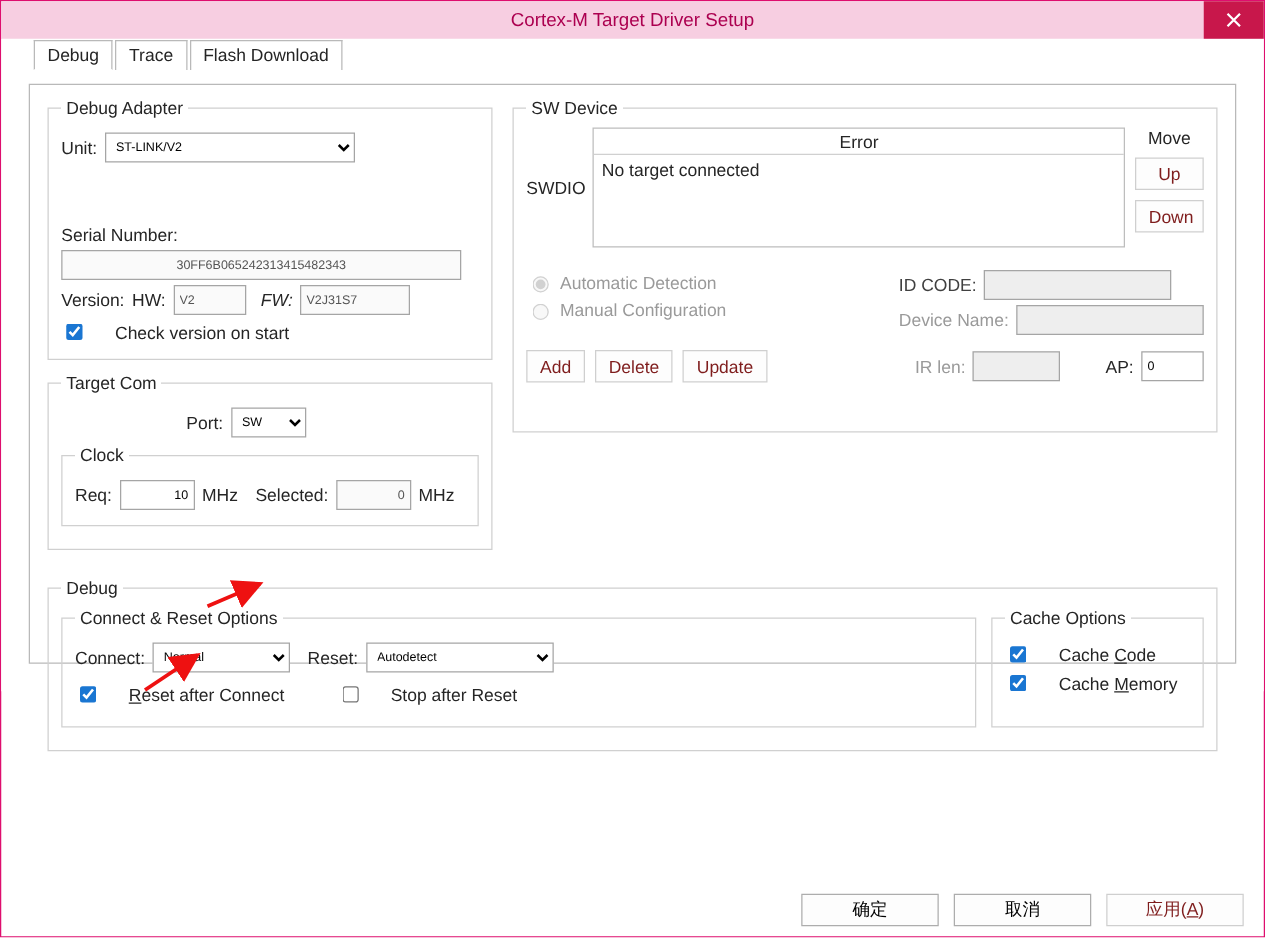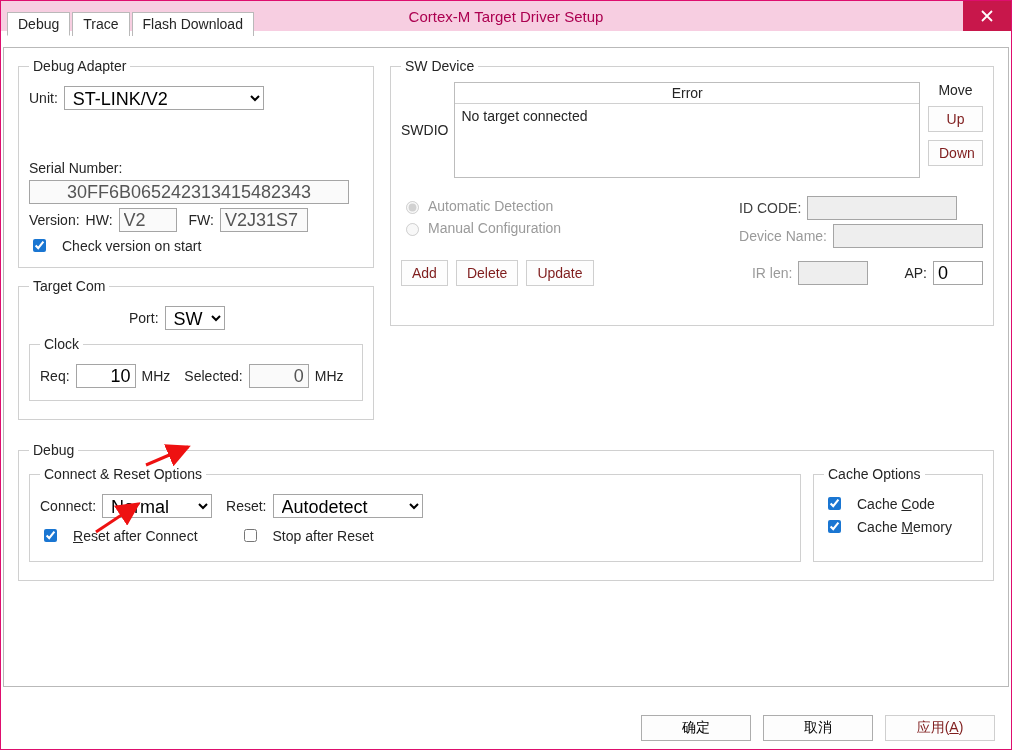--- a/index.html
+++ b/index.html
@@ -1,39 +1,39 @@
 <!DOCTYPE html>
 <html><head>
 <meta charset="utf-8">
 <style>
   * { box-sizing: border-box; font-family: "Segoe UI", Tahoma, Arial, sans-serif; }
   body { margin: 0; background: #fff; }
   .window { width: 1012px; height: 750px; border: 1px solid #de0e6e; background: #fff; position: relative; }
   .titlebar { height: 30px; background: #f7cee1; display: flex; align-items: center; position: relative; }
   .title { flex: 1; text-align: center; color: #ac0050; font-size: 15px; }
   .close-btn { width: 48px; height: 30px; background: #c8174b; color: #fff; display: flex; align-items: center; justify-content: center; font-size: 16px; cursor: pointer; position: absolute; right: 0; top: 0; }
-  .outer { padding: 2px; background: #fff; }
-  .content { border: 1px solid #b9b9b9; padding: 10px 14px 20px 14px; height: 640px; position: relative; background: #fff; }
+  .outer { padding: 22px; background: #fff; }
+  .content { border: 1px solid #b9b9b9; padding: 10px 14px 20px 14px; height: 464px; position: relative; background: #fff; }
   .tabs { display: flex; position: relative; margin: -22px 0 12px 4px; }
   .tab { padding: 3px 10px; border: 1px solid #b9b9b9; border-bottom: none; background: #fff; font-size: 14px; cursor: pointer; margin-right: 2px; color: #252525; position: relative; top: 1px; }
   .tab.active { border-bottom: 1px solid #fff; z-index: 1; }
   fieldset { border: 1px solid #d0d0d0; padding: 8px 10px; margin: 0 0 10px 0; }
   legend { font-size: 14px; color: #252525; padding: 0 4px; }
   .row { display: flex; align-items: center; gap: 6px; margin: 4px 0; }
   label.f { font-size: 14px; color: #252525; }
-  .txt, select.combo { height: 24px; font-size: 18px; padding: 1px 4px; border: 1px solid #a5a5a5; background: #fff; }
+  .txt, select.combo { height: 24px; font-size: 10px; padding: 1px 4px; border: 1px solid #a5a5a5; background: #fff; }
   .txt.ro { background: #fafafa; color: #555; }
   .txt.tiny { width: 60px; text-align: right; }
   .btn { height: 26px; padding: 0 10px; background: #fdfdfd; border: 1px solid #adadad; font-size: 14px; cursor: pointer; }
   .btn.dis { color: #7f1d1d; border-color: #cfcfcf; pointer-events: none; }
   .cols { display: flex; gap: 16px; }
   .left { width: 356px; }
   .right { flex: 1; }
   .sel-hl { background: #cde8ff; }
-  .chk { display: flex; align-items: center; gap: 13px; font-size: 14px; color: #252525; margin: 4px 0; }
+  .chk { display: flex; align-items: center; gap: 23px; font-size: 14px; color: #252525; margin: 4px 0; }
   .chk input { accent-color: #1a76d2; }
   .sw-table-wrap { border: 1px solid #bdbdbd; height: 96px; flex: 1; display: flex; flex-direction: column; font-size: 14px; }
   .sw-head { border-bottom: 1px solid #d0d0d0; padding: 2px 0; text-align: center; color: #252525; }
   .sw-body { flex: 1; padding: 4px 6px; color: #252525; }
   .sw-side { width: 55px; display: flex; flex-direction: column; gap: 8px; margin-left: 8px; }
   .radio-row { display: flex; align-items: center; gap: 6px; font-size: 14px; color: #9a9a9a; margin: 6px 0; }
   .radio-row input { accent-color: #666; }
   .footer { position: absolute; bottom: 8px; right: 16px; display: flex; gap: 12px; }
   .footer .btn { width: 110px; }
   .arrow1 { position: absolute; left: 140px; top: 395px; width: 50px; height: 24px; pointer-events: none; }
@@ -74,21 +74,21 @@
               </select>
             </div>
             <div class="row">
                 <label class="f">Serial Number:</label>
               </div>
             <input class="txt ro" style="width: 320px; text-align: center;" readonly="" value="30FF6B065242313415482343">
             <div class="row" style="">
               <label class="f">Version:</label>
               <label class="f">HW:</label>
               <input class="txt ro" style="width: 58px;" readonly="" value="V2">
-              <label class="f" style="margin-left:6px;">FW:</label>
+              <label class="f" style="margin-left:6px;font-style:italic;">FW:</label>
               <input class="txt ro" style="width: 88px;" readonly="" value="V2J31S7">
             </div>
             <label class="chk">
               <input type="checkbox" checked="" style="">
               <span>Check version on start</span>
             </label>
           </fieldset>
 
           <fieldset>
             <legend>Target Com</legend>

